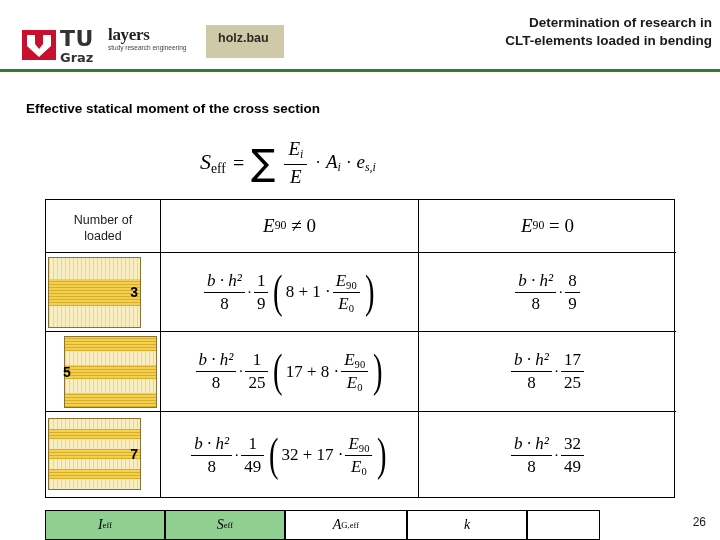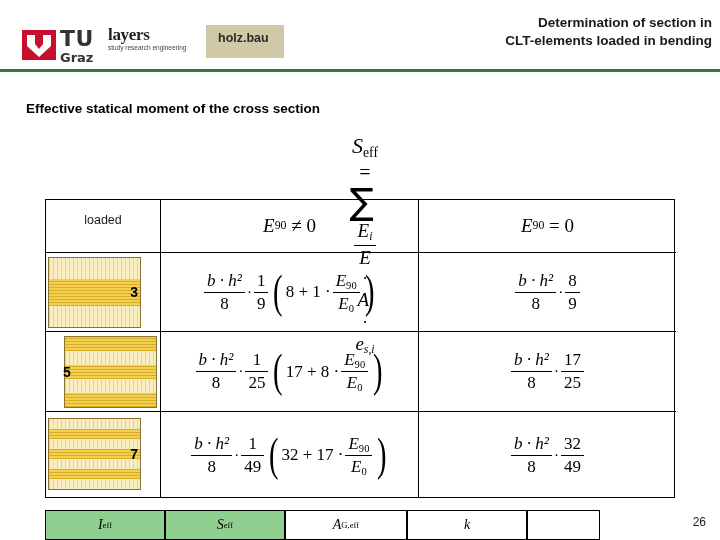--- a/index.html
+++ b/index.html
@@ -144,21 +144,20 @@
     font-size: 0.62em;
     vertical-align: -0.28em;
     font-style: normal;
   }
   .sub-i { font-size: 0.62em; vertical-align: -0.28em; font-style: italic; }
 
   .f-row {
     display: flex;
     align-items: center;
     height: 60px;
-    flex-direction: column;
   }
   .f-seff {
     font-size: 22px;
   }
   .f-eq { font-size: 20px; margin: 0 7px; }
   .f-sum {
     font-family: "DejaVu Sans", sans-serif;
     font-size: 36px;
     line-height: 1;
     margin-right: 6px;
@@ -346,21 +345,21 @@
     <div class="lignum-cell lig1">
       <span class="lignum-word">layers</span>
       <span class="lignum-sub">study  research  engineering</span>
     </div>
     <div class="lignum-cell lig2">
       <span class="holzbau-word">holz.bau</span>
     </div>
   </div>
 
   <div class="header-title">
-    <div>Determination of section in</div>
+    <div>Determination of research in</div>
     <div>CLT-elements loaded in bending</div>
   </div>
 
   <div class="header-rule"></div>
 </div>
 
 <div class="section-title">Effective statical moment of the cross section</div>
 
 <div class="main-formula math">
   <div class="f-row">
@@ -375,20 +374,21 @@
     <span class="f-term mi"><span>A</span><span class="sub-i">i</span></span>
     <span class="dot">·</span>
     <span class="f-term mi"><span>e</span><span class="sub-i">s,i</span></span>
   </div>
 </div>
 
 <div class="table">
 
   <div class="tcell col0 r0">
     <div class="hdr-text">
+      <div>Number of</div>
       <div>loaded</div>
     </div>
   </div>
   <div class="tcell col1 r0">
     <div class="hdr-math">
       <span>E</span>
         <span class="sub">90</span>
         <span class="plain">&nbsp;</span>
         <span class="plain">≠ 0</span>
     </div>

